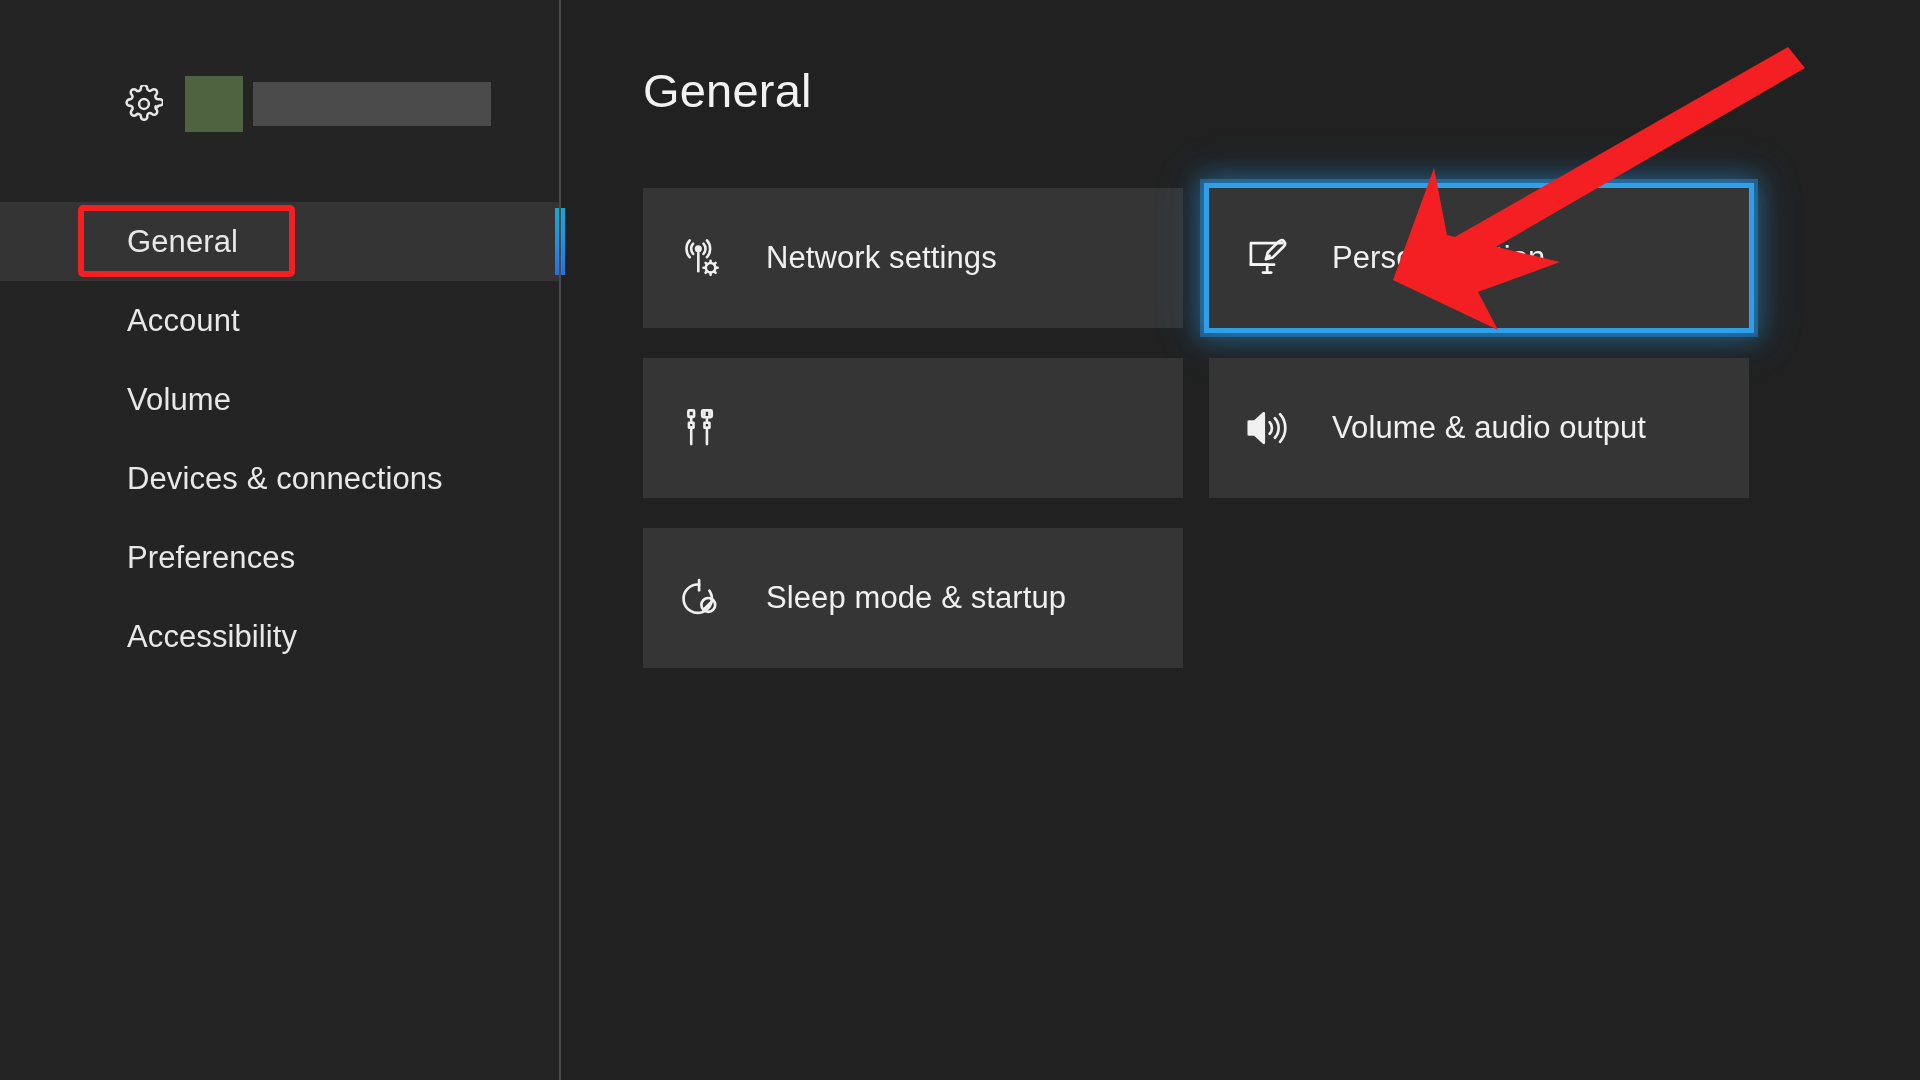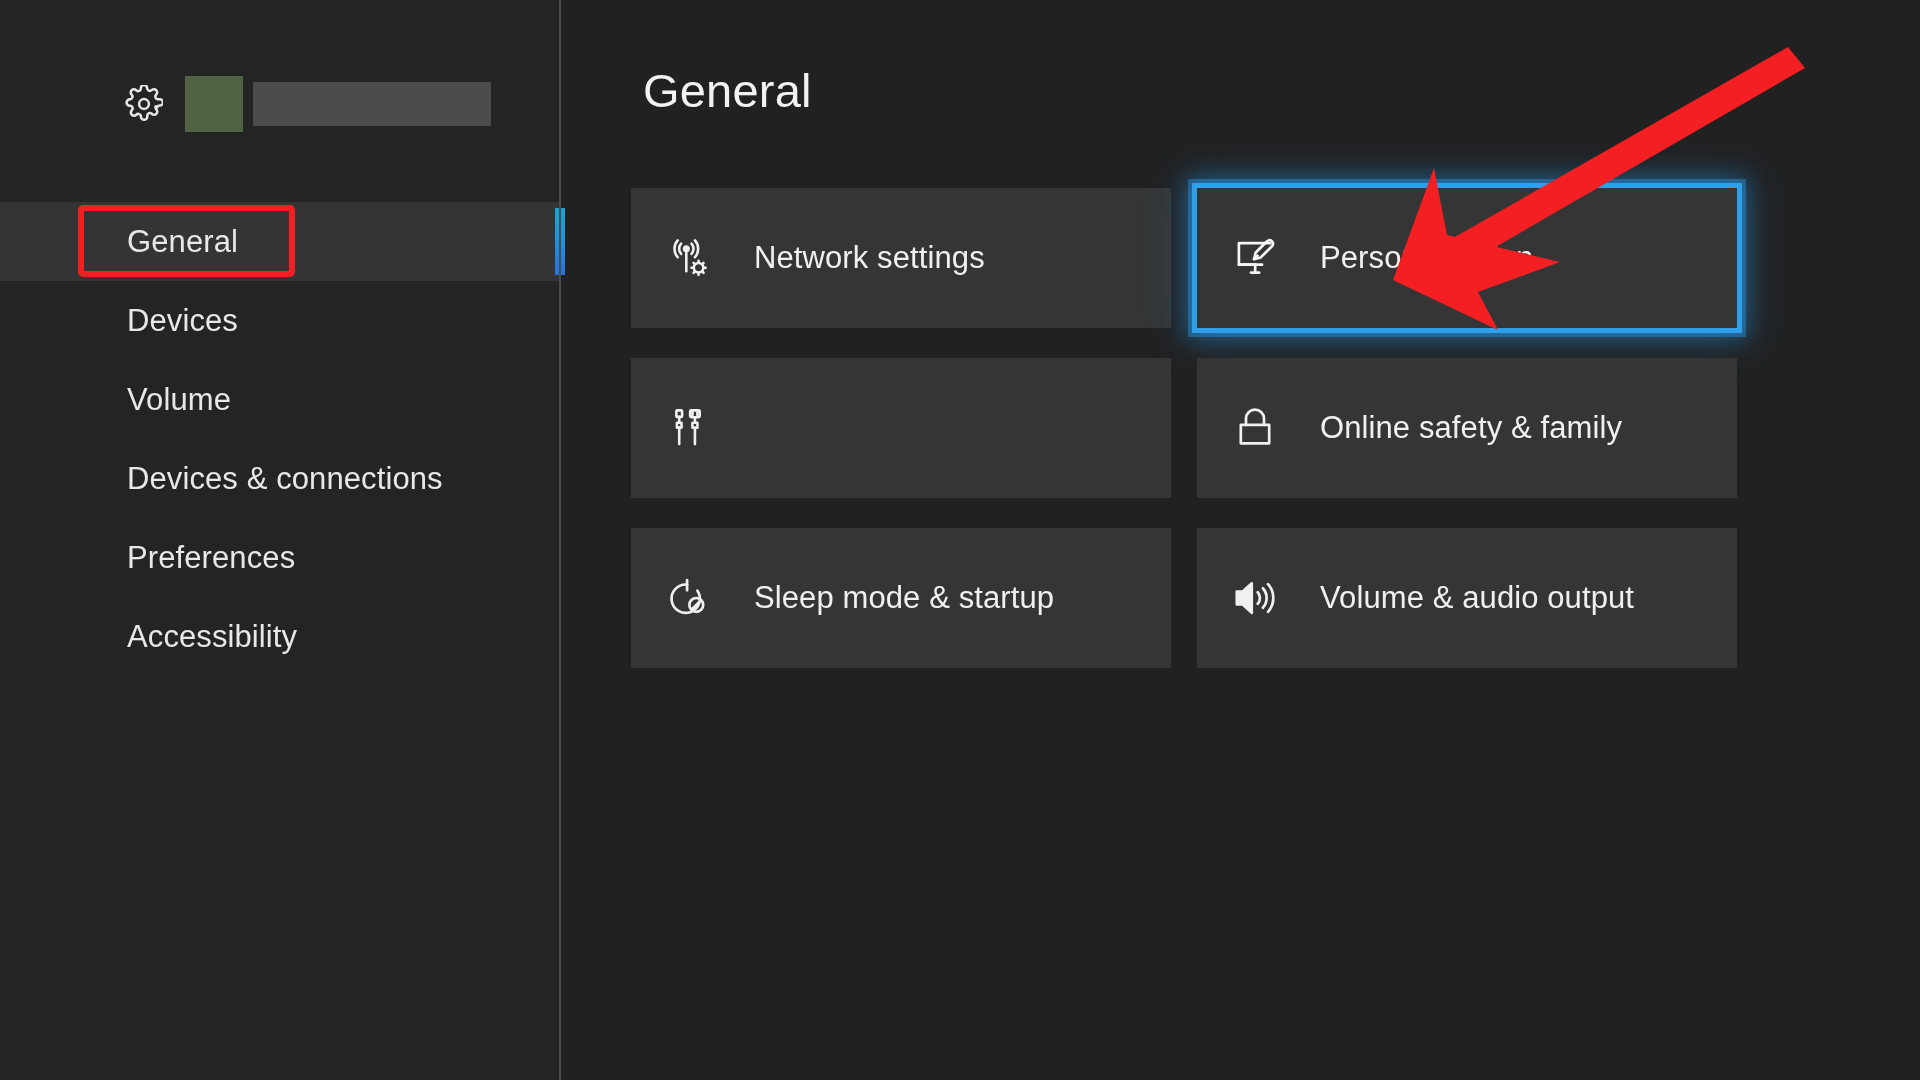--- a/index.html
+++ b/index.html
@@ -107,21 +107,21 @@
     position: absolute;
     left: 83px;
     top: 63px;
     font-size: 47px;
     color: #f2f2f2;
     letter-spacing: 0.2px;
   }
 
   #tile-grid {
     position: absolute;
-    left: 71px;
+    left: 83px;
     top: 188px;
     width: 1106px;
     display: grid;
     grid-template-columns: 540px 540px;
     grid-template-rows: 140px 140px 140px;
     column-gap: 26px;
     row-gap: 30px;
   }
 
   .tile {
@@ -199,21 +199,21 @@
         
       </span>
     </div>
 
     <div id="nav">
       <div class="nav-item selected">
         <span>General</span>
         <span class="nav-accent"></span>
       </div>
       <div class="nav-item">
-        <span>Devices</span>
+        <span>Account</span>
 
       </div>
       <div class="nav-item">
         <span>Volume</span>
 
       </div>
       <div class="nav-item">
         <span>Devices &amp; connections</span>
 
       </div>
@@ -275,54 +275,45 @@
             <path d="M6.9 11.8v8.6"></path>
             <rect x="12.6" y="2.8" width="5.0" height="3.6" rx="0.6"></rect>
             <path d="M13.8 3.8v1.6M16.4 3.8v1.6"></path>
             <path d="M15.1 6.4v2.9"></path>
             <rect x="13.8" y="9.3" width="2.6" height="2.6"></rect>
             <path d="M15.1 11.9v8.5"></path>
           </svg>
         </span>
       </div>
 
+
       <div class="tile">
         <span class="tile-icon">
           <svg width="46" height="46" viewBox="0 0 24 24" fill="none" stroke="#f0f0f0" stroke-width="1.4" stroke-linecap="round" stroke-linejoin="round">
-            <rect x="4.6" y="10.4" width="14.8" height="9.6"></rect>
-            <path d="M7.3 10.4V7.1a4.7 4.7 0 0 1 9.4 0v3.3"></path>
-          </svg>
-        </span>
-        <span class="tile-label">Online safety &amp; family</span>
+            <path d="M10.3 4.3L5.6 8.6H2.5v6.8h3.1l4.7 4.3z" fill="#f0f0f0" stroke="#f0f0f0"></path>
+            <path d="M13.4 9.0a4.4 4.4 0 0 1 0 6.0"></path>
+            <path d="M16.1 6.9a7.6 7.6 0 0 1 0 10.2"></path>
+            <path d="M18.8 4.8a10.8 10.8 0 0 1 0 14.4"></path>
+          </svg>
+        </span>
+        <span class="tile-label">Volume &amp; audio output</span>
       </div>
 
       <div class="tile">
         <span class="tile-icon">
           <svg width="46" height="46" viewBox="0 0 24 24" fill="none" stroke="#f0f0f0" stroke-width="1.4" stroke-linecap="round" stroke-linejoin="round">
             <path d="M11.0 5.0A7.4 7.4 0 1 0 16.4 8.2"></path>
             <path d="M11.0 2.6v5.4"></path>
             <ellipse cx="15.8" cy="15.6" rx="3.6" ry="3.6"></ellipse>
             <path d="M13.3 18.1l5.0-5.0"></path>
           </svg>
         </span>
         <span class="tile-label">Sleep mode &amp; startup</span>
       </div>
 
-      <div class="tile">
-        <span class="tile-icon">
-          <svg width="46" height="46" viewBox="0 0 24 24" fill="none" stroke="#f0f0f0" stroke-width="1.4" stroke-linecap="round" stroke-linejoin="round">
-            <path d="M10.3 4.3L5.6 8.6H2.5v6.8h3.1l4.7 4.3z" fill="#f0f0f0" stroke="#f0f0f0"></path>
-            <path d="M13.4 9.0a4.4 4.4 0 0 1 0 6.0"></path>
-            <path d="M16.1 6.9a7.6 7.6 0 0 1 0 10.2"></path>
-            <path d="M18.8 4.8a10.8 10.8 0 0 1 0 14.4"></path>
-          </svg>
-        </span>
-        <span class="tile-label">Volume &amp; audio output</span>
-      </div>
-
     </div>
   </div>
 
   <div id="annotation-box"></div>
 
   <svg id="annotation-arrow" viewBox="0 0 1920 1080">
 
     <polygon points="1788,47 1805,68 1430,285 1411,262" fill="#f31f22"></polygon>
 
     <polygon points="1393,280 1434,168 1447,235 1560,262 1478,292 1498,330" fill="#f31f22"></polygon>

